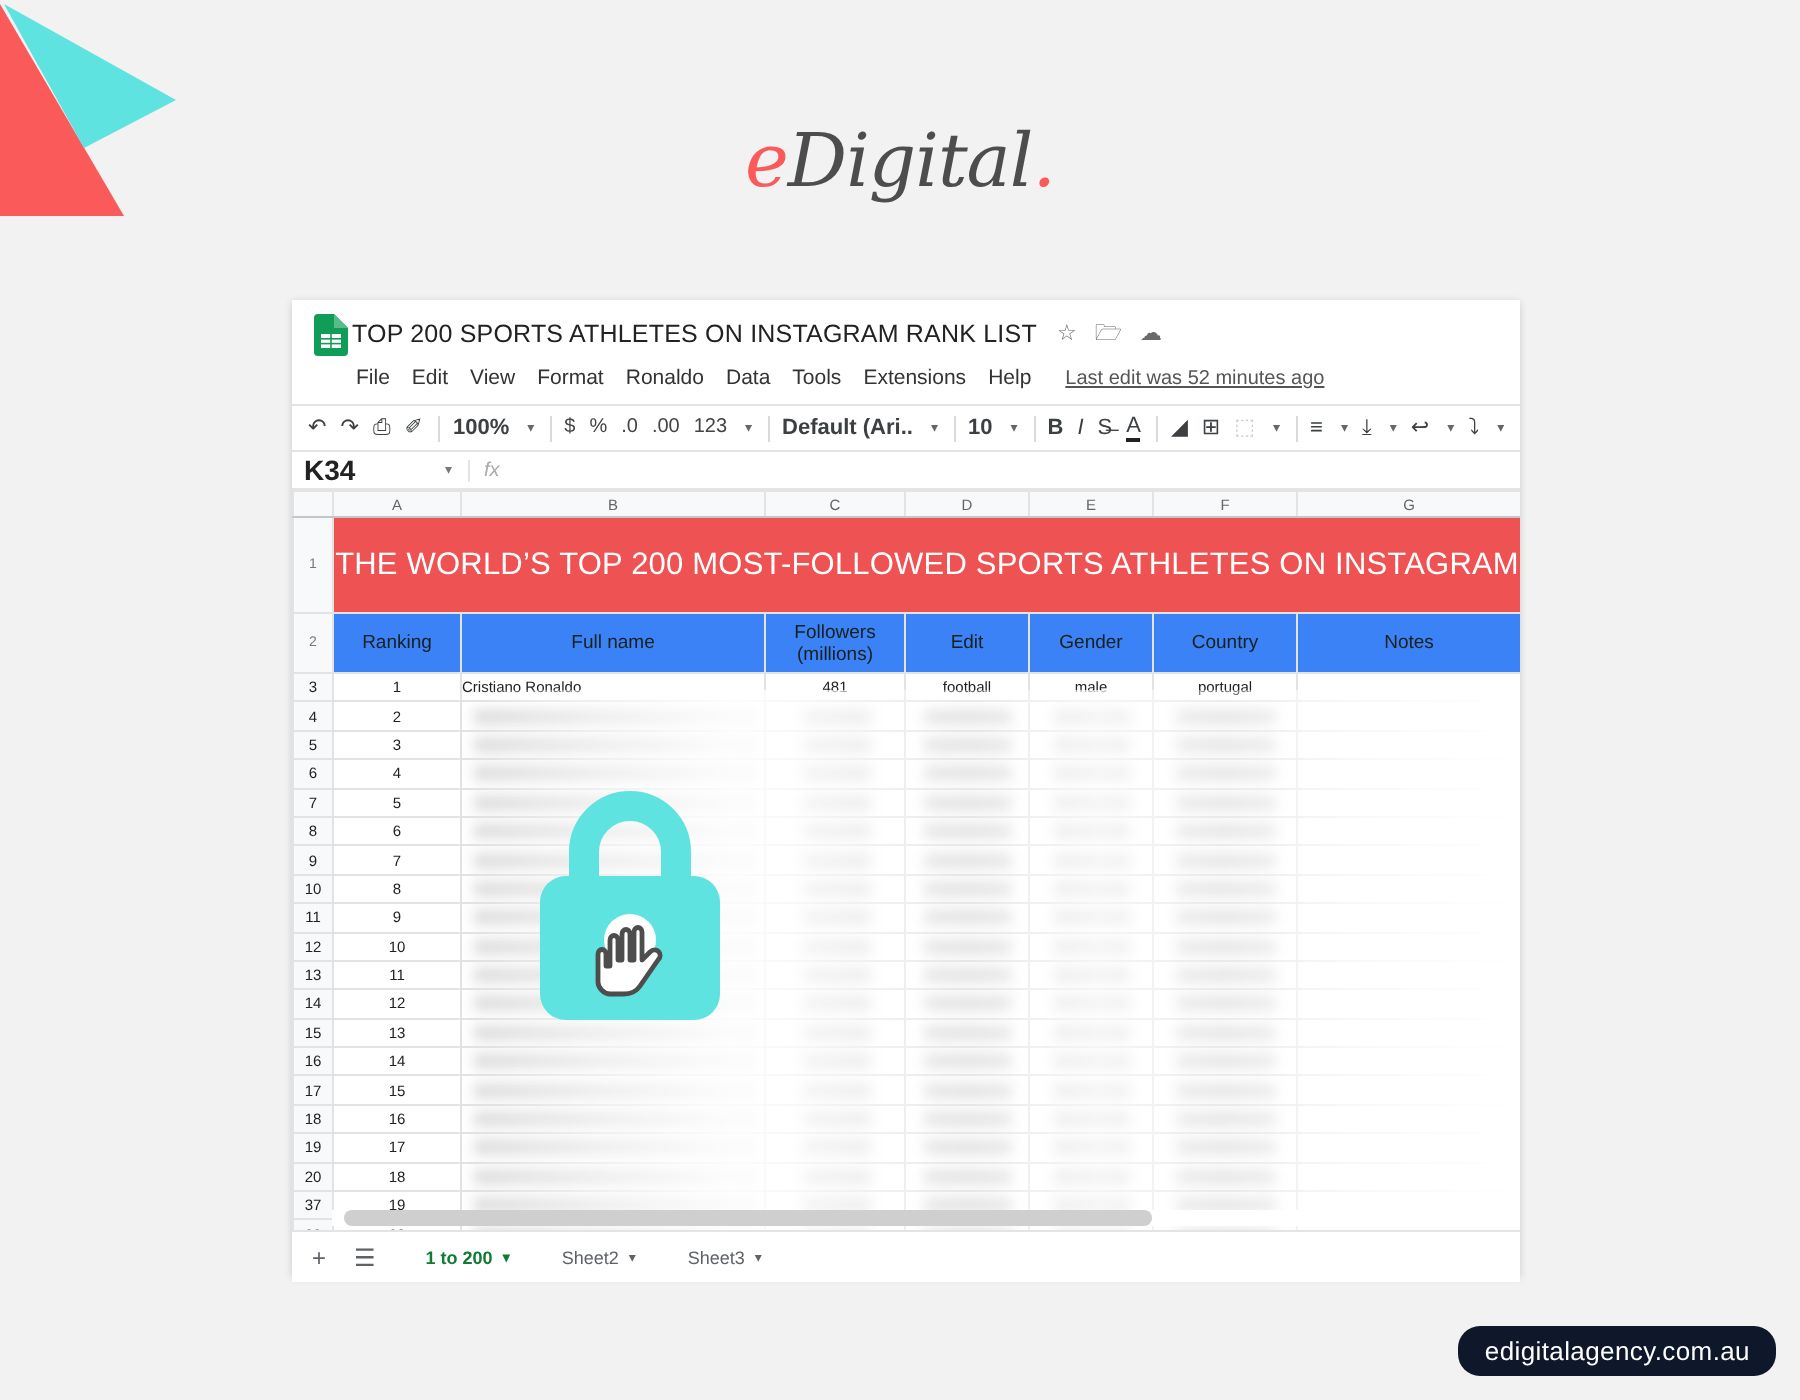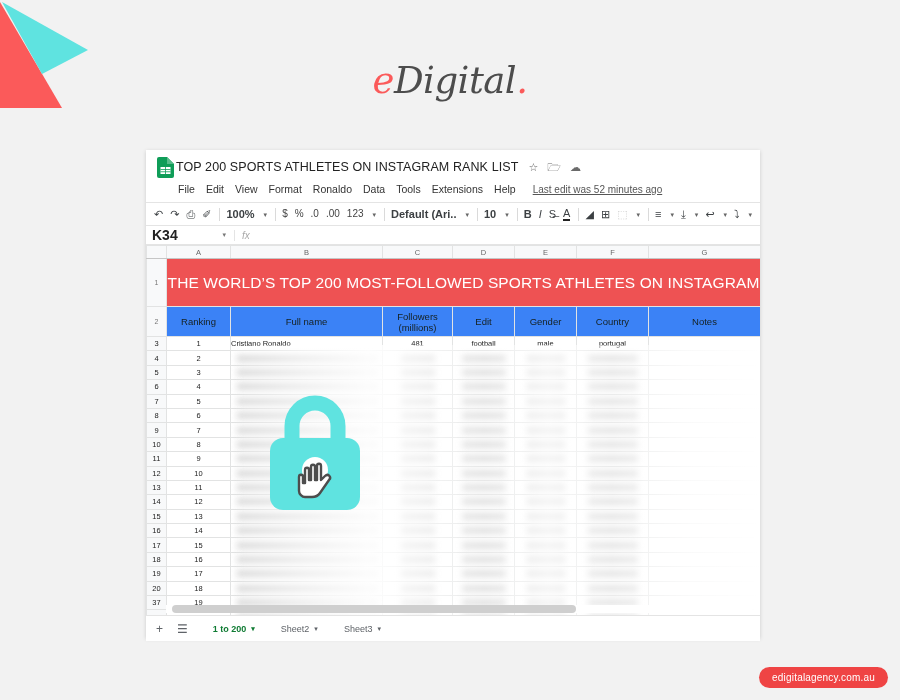--- a/index.html
+++ b/index.html
@@ -179,22 +179,22 @@
     font-size: 62px; font-weight: bold; letter-spacing: -2px;
     color: #4d4d4d; line-height: 62px; white-space: nowrap;
     font-family: "DejaVu Sans", sans-serif;
     margin-top: 6px;
   }
   #unlock-text .red { color: #fb5a5a; }
 
   
   #watermark {
     position: absolute; right: 12px; bottom: 12px;
-    background: #ef4444; color: #ffffff; border-radius: 11px;
-    font-size: 10px; padding: 5px 13px; letter-spacing: .2px;
+    background: #0f172a; color: #ffffff; border-radius: 11px;
+    font-size: 13px; padding: 5px 13px; letter-spacing: .2px;
     white-space: nowrap;
   }
 </style>
 </head>
 <body>
 
 <div id="page">
 
   <svg id="brand-mark" viewBox="0 0 110 110">
     <polygon points="0,2 62,108 0,108" fill="#fb5a5a"></polygon>

